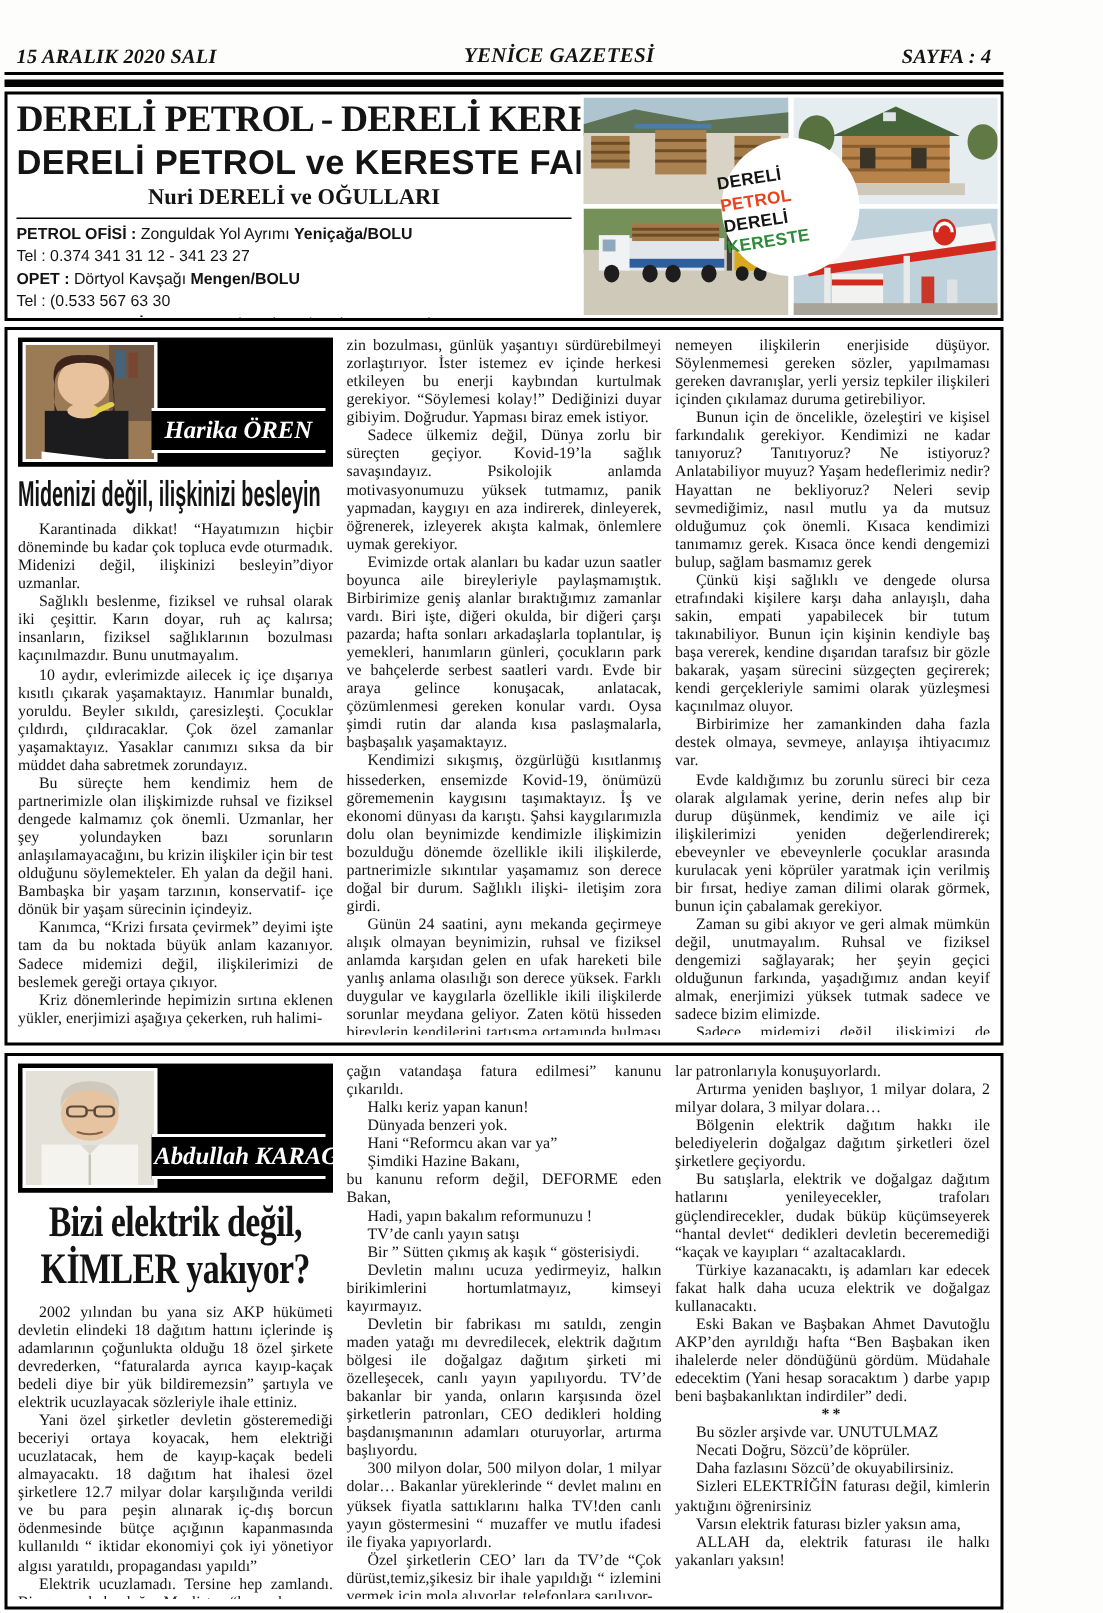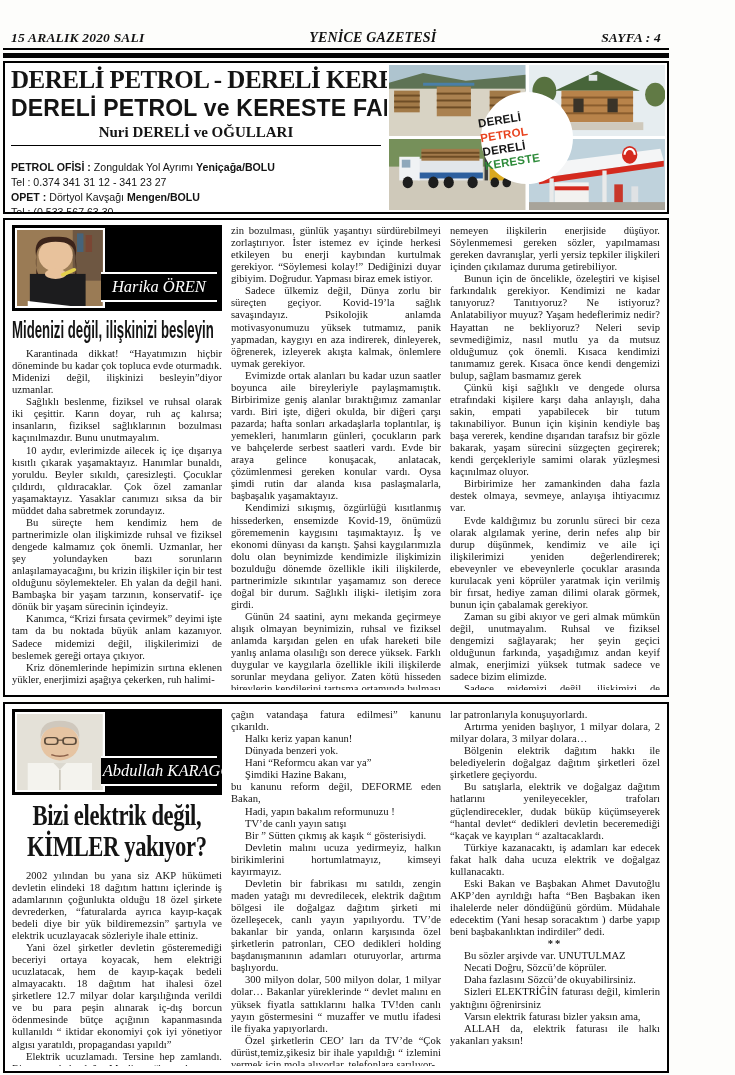--- a/index.html
+++ b/index.html
@@ -31,21 +31,21 @@
   }
   .ad-title2{
     font-family:"Liberation Sans", sans-serif;font-weight:bold;font-size:23px;
     text-align:center;white-space:nowrap;letter-spacing:.2px;margin-top:1px;
   }
   .ad-title3{
     font-family:Liberation Serif, serif;font-weight:bold;font-size:15px;
     text-align:center;margin-top:2px;
   }
   .ad-contacts{
-    border-top:1.5px solid #000;margin-top:4px;padding-top:14px;
+    border-top:1.5px solid #000;margin-top:4px;padding-top:3px;
     font-family:"Liberation Sans", sans-serif;font-size:10.6px;line-height:1.42;
   }
   .contact-line .b{font-weight:bold;}
   
   .ad-collage{
     flex:1;position:relative;background:#fff;
     display:grid;grid-template-columns:1fr 1fr;grid-template-rows:1fr 1fr;gap:3px;
     padding:2px;box-sizing:border-box;
   }
   .ad-collage svg{width:100%;height:100%;display:block;}
@@ -74,21 +74,21 @@
   .byline{
     border:3px solid #000;background:#000;height:86px;display:flex;box-sizing:border-box;
     position:relative;margin-bottom:5px;
   }
   .byline .photo{width:44%;background:#fff;padding:2px;box-sizing:border-box;}
   .byline .photo svg{width:100%;height:100%;display:block;}
   .byline .nameside{flex:1;position:relative;}
   .namestrip{
     position:absolute;left:-4px;right:2px;bottom:6px;background:#000;
     border-top:2.5px solid #fff;border-bottom:2.5px solid #fff;
-    color:#fff;font-family:"Liberation Serif", serif;font-weight:normal;font-style:italic;
+    color:#fff;font-family:"Liberation Serif", serif;font-weight:bold;font-style:italic;
     font-size:16.5px;text-align:center;padding:3px 2px 3px 2px;white-space:nowrap;
   }
 
   .headline1{
     font-family:"Liberation Sans", sans-serif;font-weight:bold;font-size:24px;
     white-space:nowrap;transform:scaleX(0.55);transform-origin:left center;width:182%;
     margin:2px 0 4px 0;letter-spacing:0;
   }
   .headline2{
     font-family:"Liberation Serif", serif;font-weight:bold;font-size:29px;line-height:1.08;

